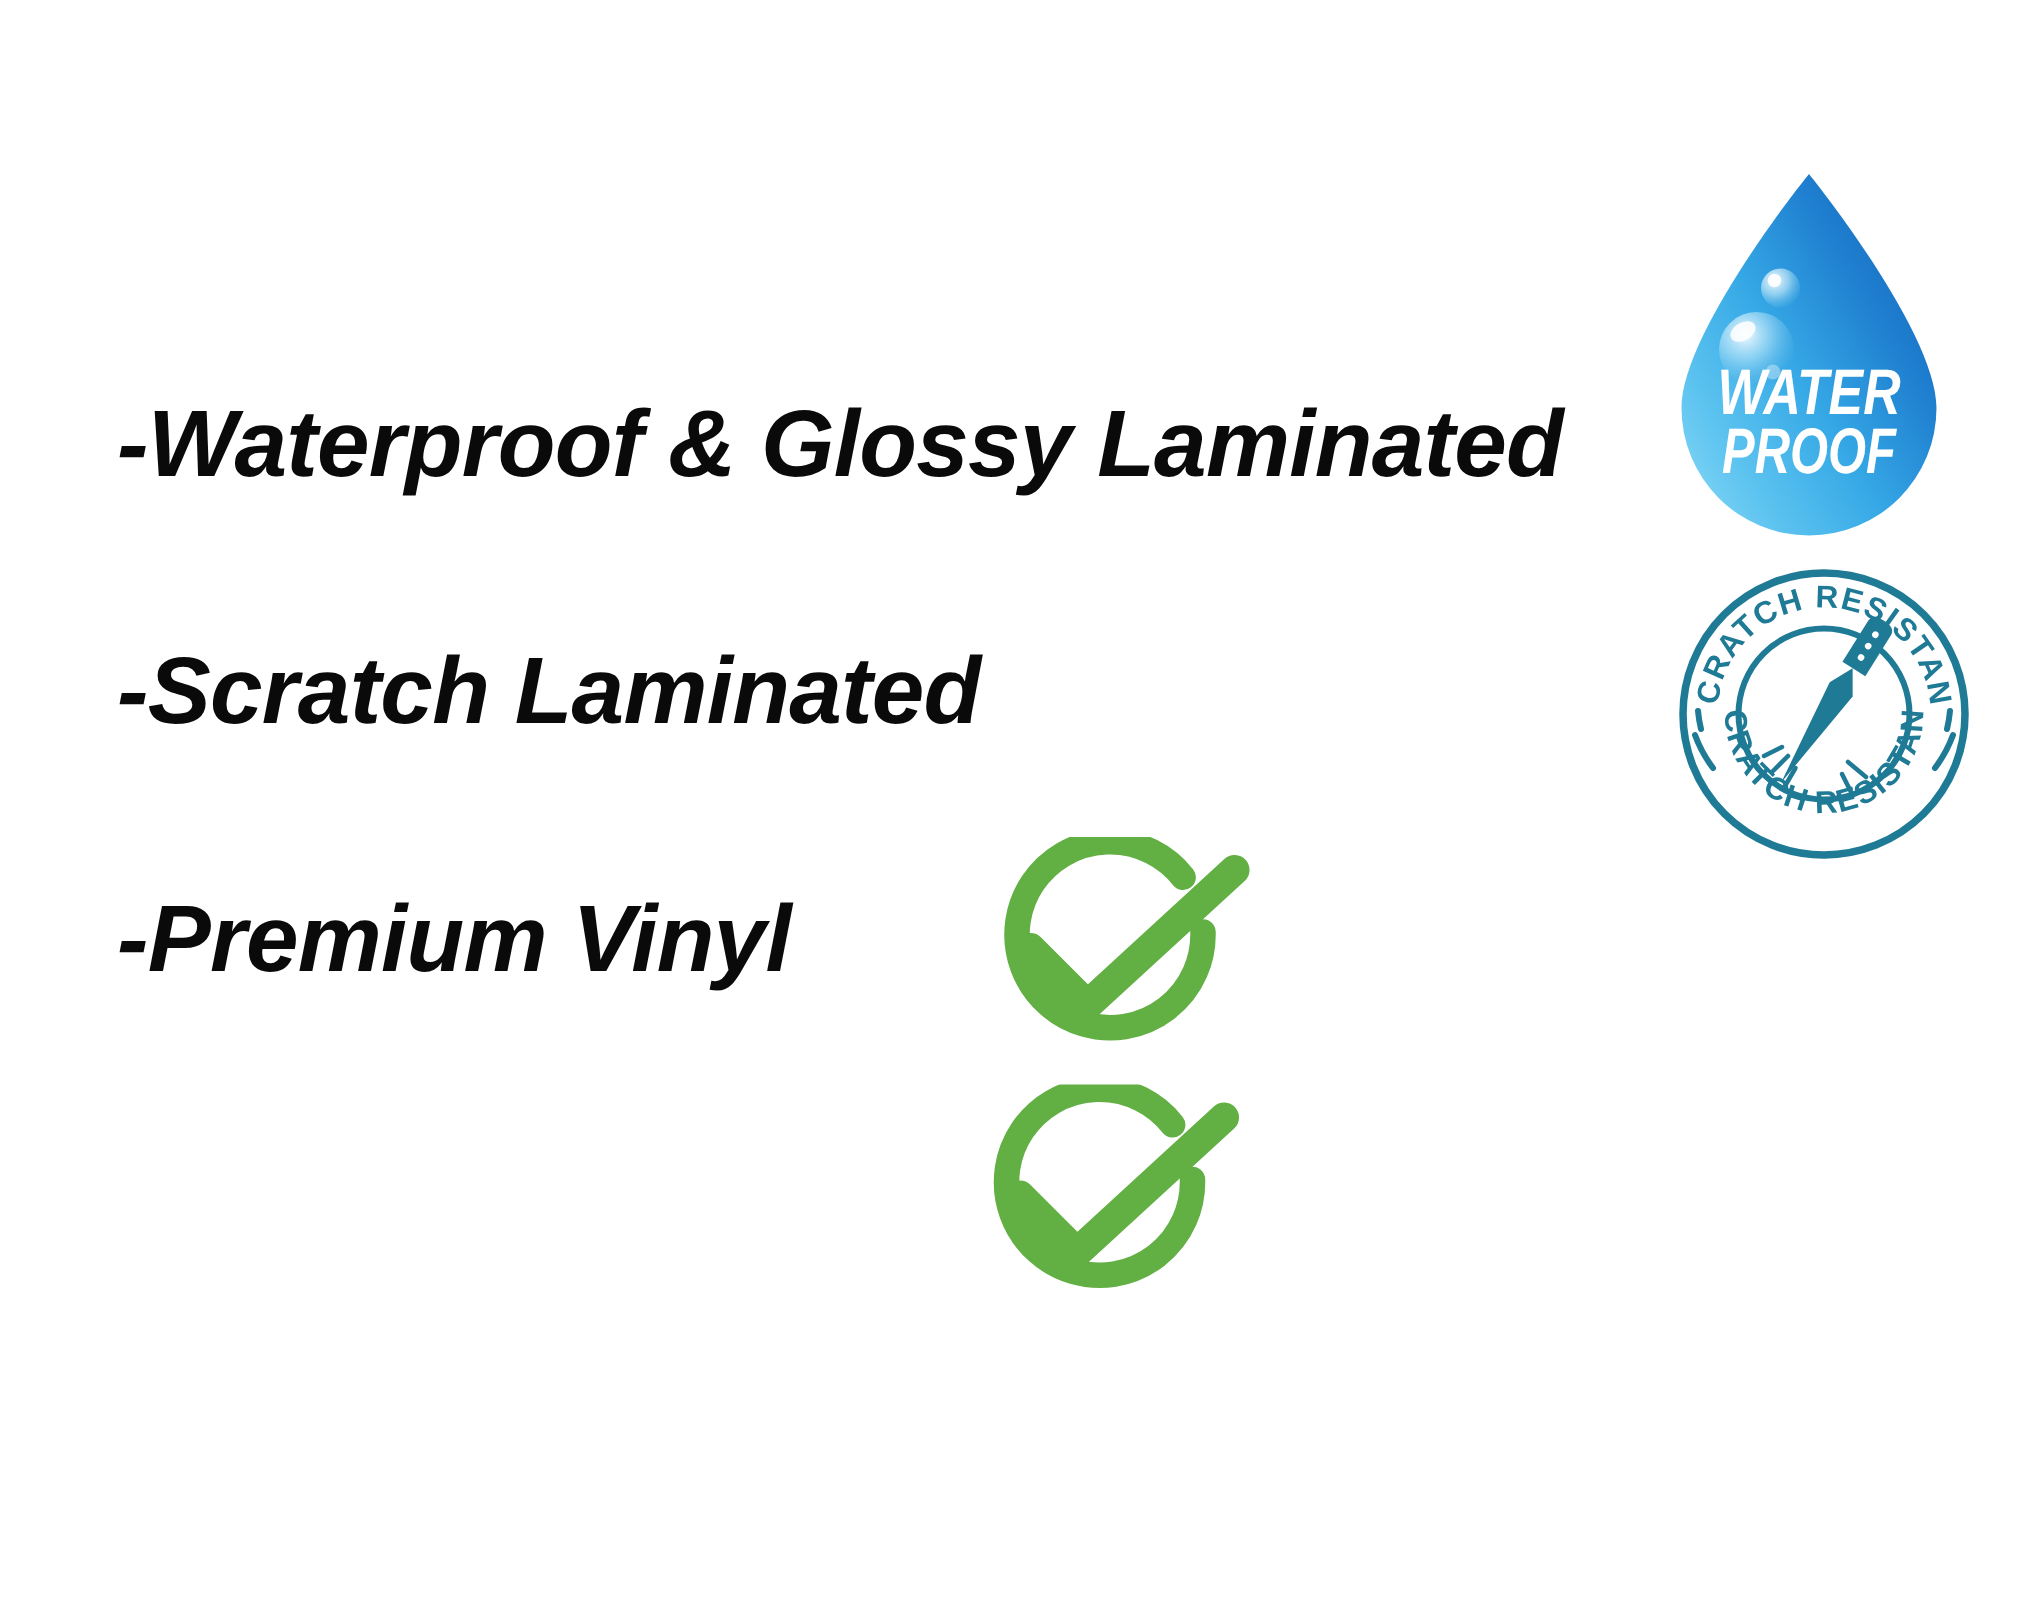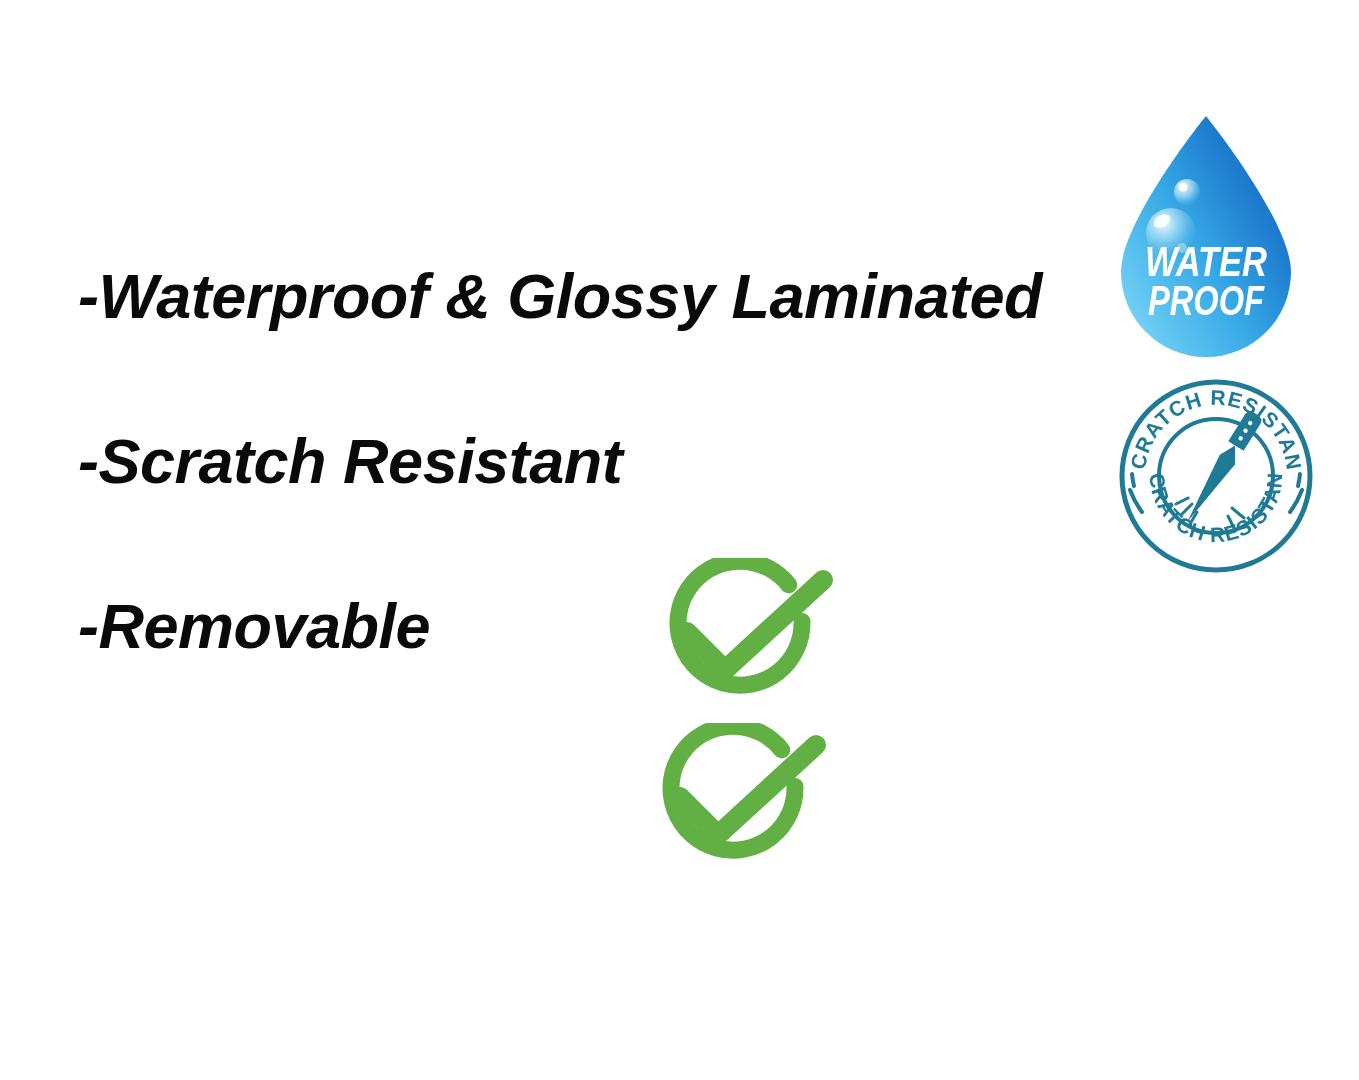--- a/index.html
+++ b/index.html
@@ -70,24 +70,24 @@
 </head>
 <body>
 
 <div id="canvas">
 
   <div class="feature-list">
     <div class="feature-line">
       <span class="feature-text">-Waterproof &amp; Glossy Laminated</span>
     </div>
     <div class="feature-line">
-      <span class="feature-text">-Scratch Resistant</span>
+      <span class="feature-text">-Scratch Laminated</span>
     </div>
     <div class="feature-line">
-      <span class="feature-text">-Removable</span>
+      <span class="feature-text">-Premium Vinyl</span>
     </div>
   </div>
 
   <div class="check-icon" style="left:645px; top:558px; width:192px; height:150px;">
     <svg width="192" height="150" viewBox="0 0 192 150" xmlns="http://www.w3.org/2000/svg">
 
       <path d="M 150 34
                A 62 62 0 1 0 158 72" fill="none" stroke="#62AF43" stroke-width="17" stroke-linecap="round" transform="rotate(-8 96 75)"></path>
 
       <path d="M 42 74 L 80 112 L 178 22" fill="none" stroke="#62AF43" stroke-width="20" stroke-linecap="round" stroke-linejoin="round"></path>

